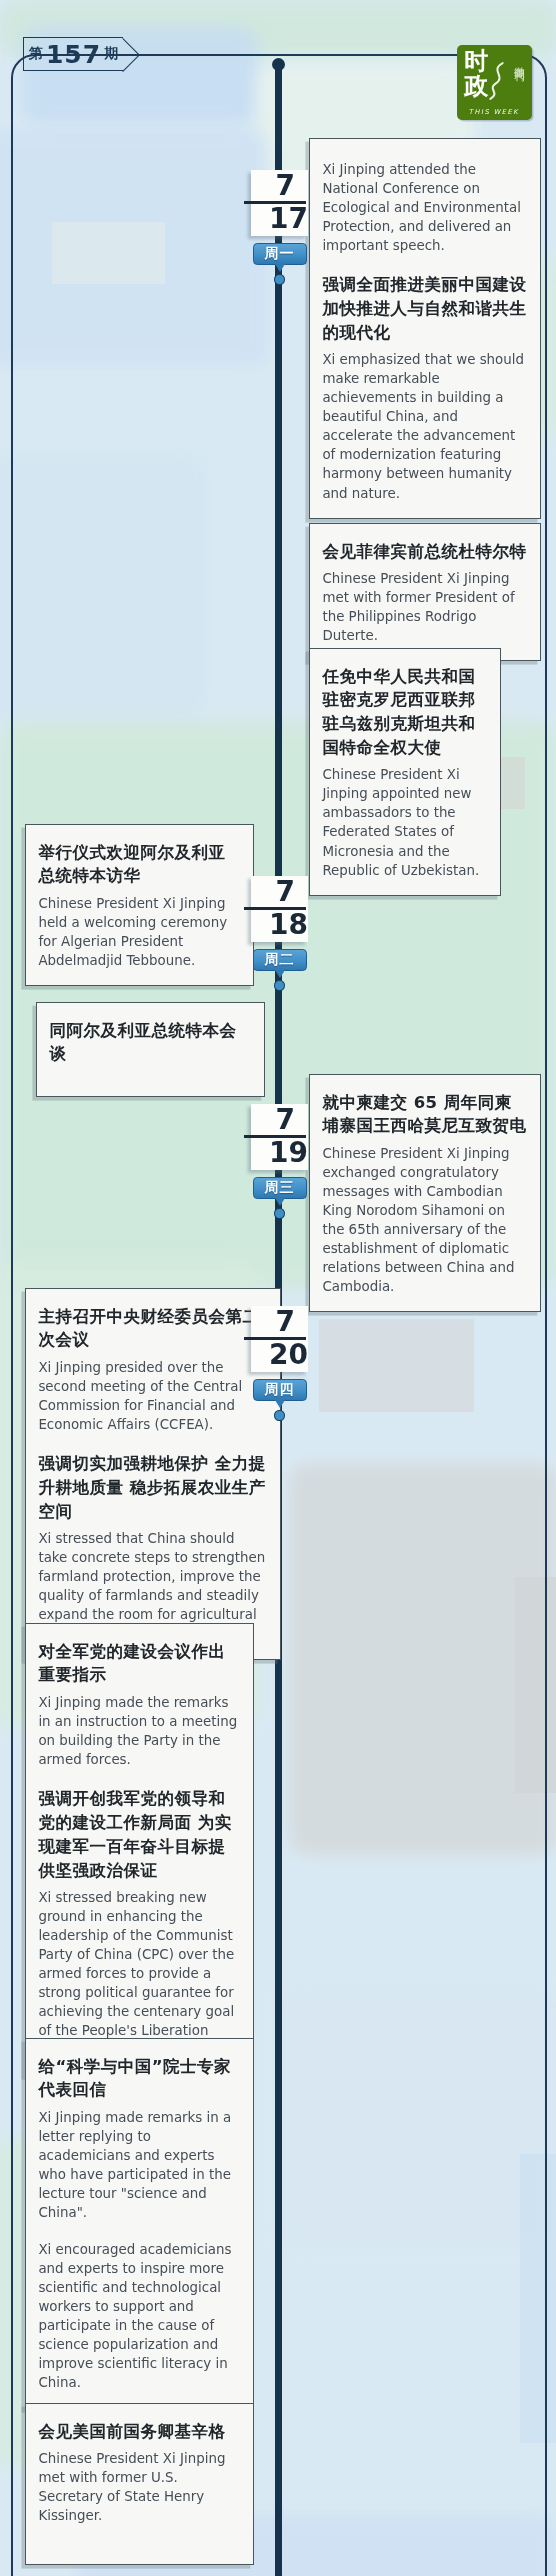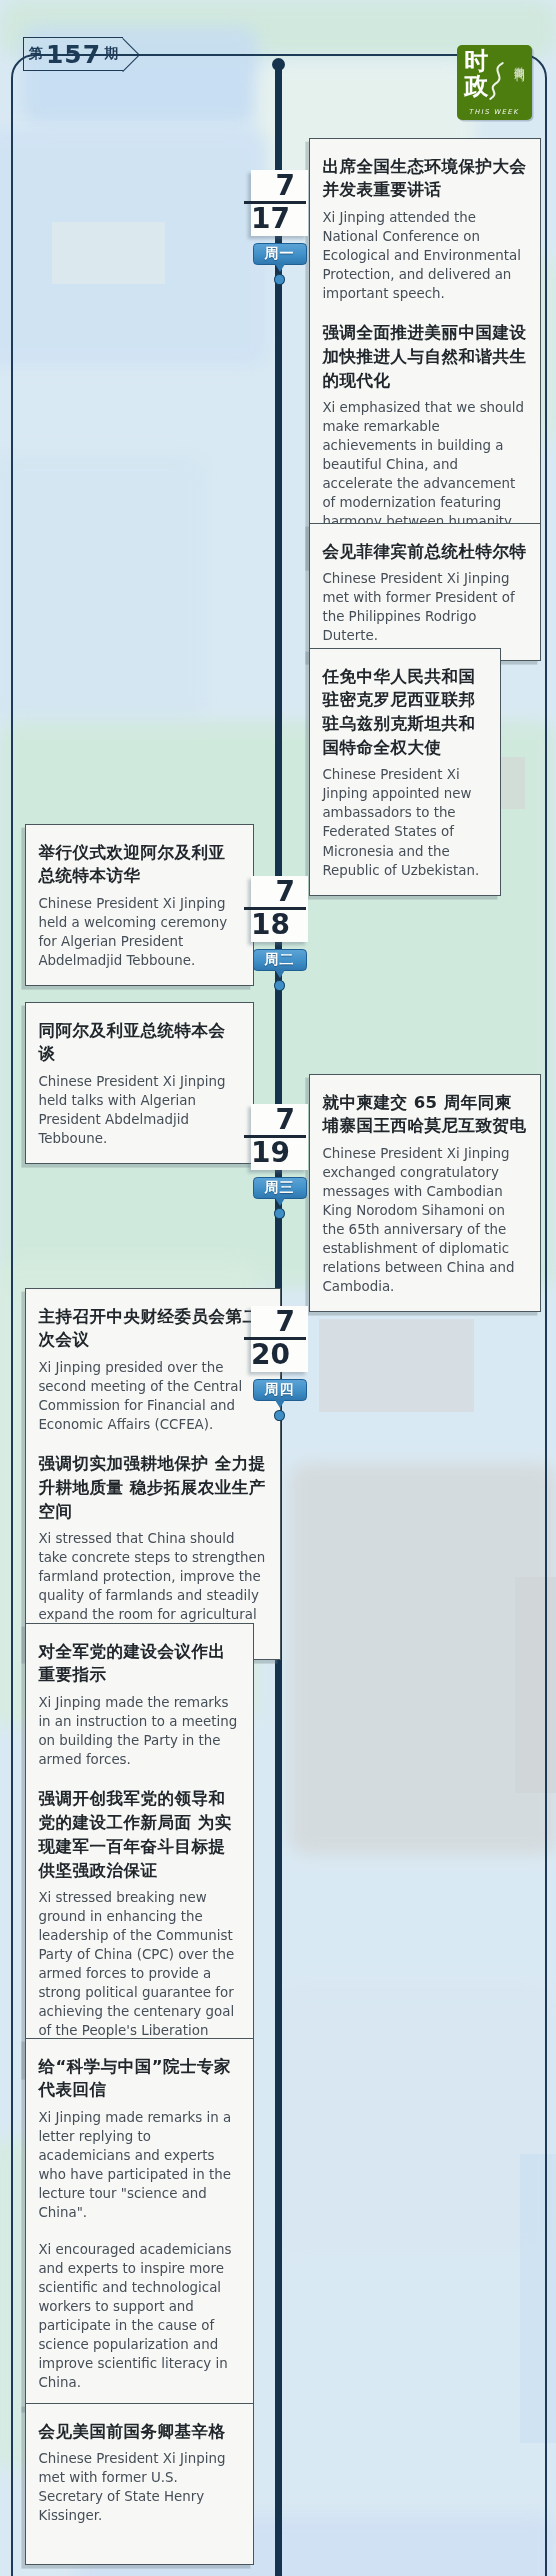--- a/index.html
+++ b/index.html
@@ -43,21 +43,21 @@
   .tl-line{position:absolute;left:275px;top:63px;width:6.7px;height:2584px;background:#16334d;border-radius:3.6px;z-index:2;}
   .tl-topdot{position:absolute;left:272px;top:58px;width:13px;height:13px;border-radius:50%;background:#16334d;z-index:2;}
   
   .marker{position:absolute;left:251px;width:57px;z-index:4;text-align:center;}
   .date-box{
     background:#fdfdfb;box-shadow:-2.6px 2.6px 3.1px rgba(90,110,125,.35);
     padding:2.1px 0 3.1px 0;color:#1b2838;
   }
   .d-month{font-size:28px;font-weight:bold;line-height:1.0;text-align:center;padding-left:11.3px;}
   .d-bar{height:3.1px;background:#1b2838;margin:1px 2.1px 1px -7.2px;}
-  .d-day{font-size:28px;font-weight:bold;line-height:1.0;text-align:left;}
+  .d-day{font-size:28px;font-weight:bold;line-height:1.0;text-align:right;}
   .week-badge{
     margin:7px auto 0 auto;width:54px;height:21.6px;border-radius:4.1px;
     background:linear-gradient(180deg,#5ba3d6 0%,#4090c8 55%,#2f78b0 100%);
     border:1.5px solid #1f5e93;box-sizing:border-box;
     color:#ffffff;font-size:14px;font-weight:bold;line-height:18.5px;letter-spacing:1px;
     text-shadow:0 0.5px 1px rgba(20,60,95,.6);
   }
   .badge-pointer{
     margin:-1px auto 0 auto;width:0;height:0;
     border-left:5.7px solid transparent;border-right:5.7px solid transparent;border-top:8.2px solid #2f78b0;
@@ -160,21 +160,20 @@
     <div class="d-bar"></div>
     <div class="d-day">20</div>
   </div>
   <div class="week-badge">周四</div>
   <div class="badge-pointer"></div>
   <div class="bead"></div>
 </div>
 
 <div class="card" style="left:309px;top:138px;width:232px;min-height:361px">
   <div class="item">
-    <div class="t">出席全国生态环境保护大会并发表重要讲话</div>
     <div class="e">Xi Jinping attended the National Conference on Ecological and Environmental Protection, and delivered an important speech.</div>
   </div>
   <div class="item">
     <div class="t">强调全面推进美丽中国建设 加快推进人与自然和谐共生的现代化</div>
     <div class="e">Xi emphasized that we should make remarkable achievements in building a beautiful China, and accelerate the advancement of modernization featuring harmony between humanity and nature.</div>
   </div>
 </div>
 
 <div class="card" style="left:309px;top:523px;width:232px;min-height:106px">
   <div class="item">
@@ -190,24 +189,23 @@
   </div>
 </div>
 
 <div class="card" style="left:25px;top:824px;width:229px;min-height:157px">
   <div class="item">
     <div class="t">举行仪式欢迎阿尔及利亚总统特本访华</div>
     <div class="e">Chinese President Xi Jinping held a welcoming ceremony for Algerian President Abdelmadjid Tebboune.</div>
   </div>
 </div>
 
-<div class="card" style="left:25px;top:1002px;width:229px;min-height:95px">
+<div class="card" style="left:36px;top:1002px;width:229px;min-height:95px">
   <div class="item">
     <div class="t">同阿尔及利亚总统特本会谈</div>
-    <div class="e">Chinese President Xi Jinping held talks with Algerian President Abdelmadjid Tebboune.</div>
   </div>
 </div>
 
 <div class="card" style="left:309px;top:1074px;width:232px;min-height:232px">
   <div class="item">
     <div class="t">就中柬建交 65 周年同柬埔寨国王西哈莫尼互致贺电</div>
     <div class="e">Chinese President Xi Jinping exchanged congratulatory messages with Cambodian King Norodom Sihamoni on the 65th anniversary of the establishment of diplomatic relations between China and Cambodia.</div>
   </div>
 </div>
 

